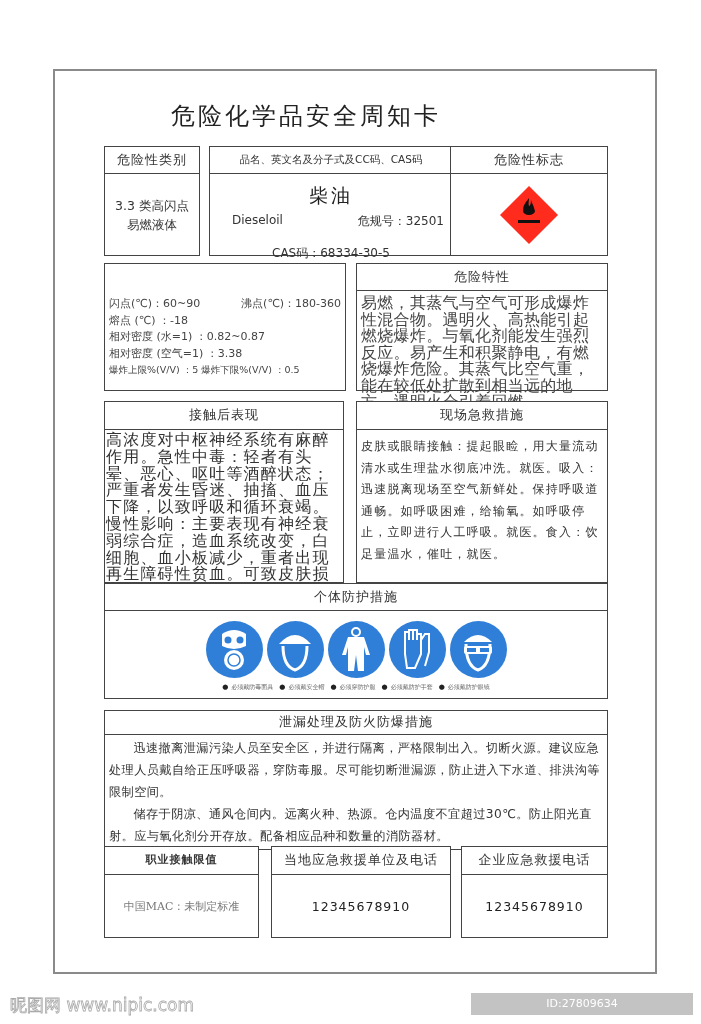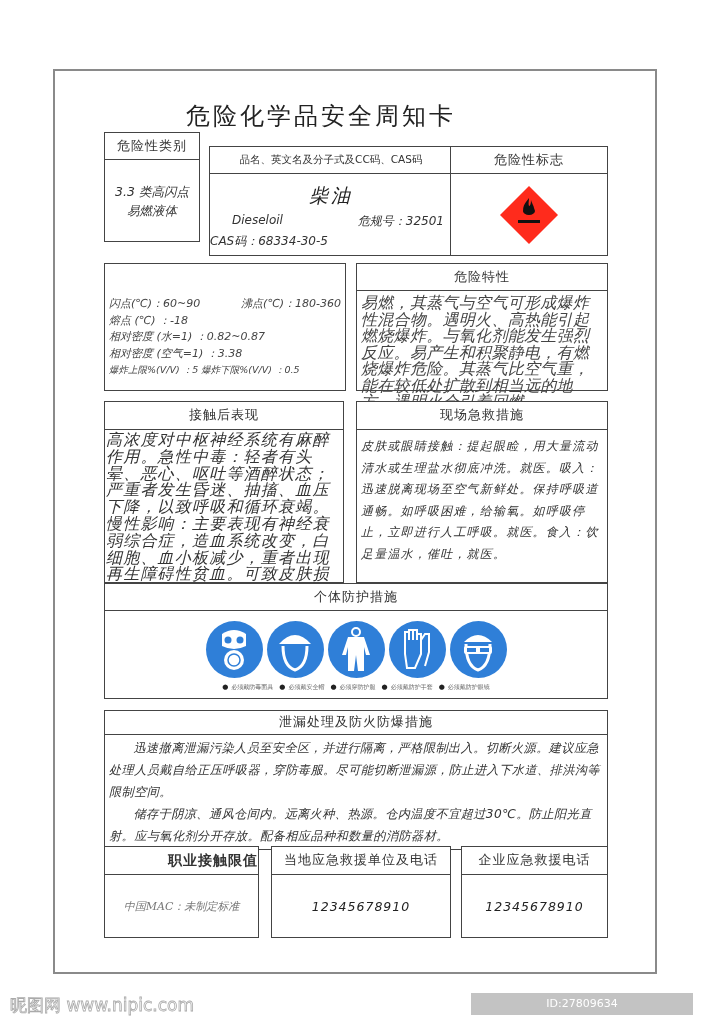--- a/index.html
+++ b/index.html
@@ -1,61 +1,61 @@
 <!DOCTYPE html>
 <html><head>
 <meta charset="utf-8">
 <style>
   html, body { margin:0; padding:0; background:#ffffff; }
   body { width:701px; height:1024px; position:relative; overflow:hidden;
          font-family:"DejaVu Sans","Liberation Sans",sans-serif; color:#222; }
   .frame { position:absolute; left:53px; top:69px; width:604px; height:905px;
            border:2px solid #8a8a8a; box-sizing:border-box; }
   .title { position:absolute; left:0; top:100px; width:612px; text-align:center;
-           font-size:24px; letter-spacing:3px; color:#222;padding-left:15px; }
+           font-size:24px; letter-spacing:3px; color:#222; }
   .box { position:absolute; border:1.5px solid #444; box-sizing:border-box; background:#fff; }
   .hdr { border-bottom:1.5px solid #444; text-align:center; box-sizing:border-box;
          font-size:13px; color:#333; letter-spacing:1px; }
-  .body { position:absolute; left:0; right:0; bottom:0; box-sizing:border-box;font-style:italic; }
+  .body { position:absolute; left:0; right:0; bottom:0; box-sizing:border-box; }
   .small { font-size:11px; color:#444; line-height:16.5px; }
   .cell-center { display:flex; align-items:center; justify-content:center; text-align:center; }
   .ppe-row { display:flex; justify-content:center; gap:4px; margin-top:10px; }
   .ppe { width:57px; height:57px; border-radius:50%; background:#2f7fd8;
          display:flex; align-items:center; justify-content:center; }
   .ppe-labels { display:flex; justify-content:center; gap:6px; margin-top:5px; font-size:6px; color:#666; }
   .ppe-labels span::before { content:"●"; color:#222; font-size:7px; margin-right:3px; }
   .watermark-left { position:absolute; left:10px; top:994px; font-size:17px; color:#fff;
                     -webkit-text-stroke:0.8px #aaa; letter-spacing:0px; font-family:"DejaVu Sans",sans-serif; }
   .watermark-right { position:absolute; left:471px; top:993px; width:222px; height:22px;
                      background:#c3c3c3; color:#fff; font-size:11px; line-height:22px; text-align:center; }
 </style>
 </head>
 <body>
 
 <div class="frame"></div>
 
 <div class="title">危险化学品安全周知卡</div>
 
-<div class="box" style="left:104px;top:132px;width:96px;height:110px;">
+<div class="box" style="left:104px;top:146px;width:96px;height:110px;">
   <div class="hdr" style="height:27px;line-height:25px;">危险性类别</div>
   <div class="body cell-center" style="top:27px;flex-direction:column;font-size:12.5px;line-height:19px;color:#333;">
     <div>3.3 类高闪点</div>
     <div>易燃液体</div>
   </div>
 </div>
 
 <div class="box" style="left:209px;top:146px;width:244px;height:110px;">
   <div class="hdr" style="height:27px;line-height:25px;font-size:10.5px;letter-spacing:0;">品名、英文名及分子式及CC码、CAS码</div>
   <div class="body" style="top:27px;">
     <div style="text-align:center;font-size:19px;margin-top:9px;letter-spacing:3px;">柴油</div>
     <div style="display:flex;justify-content:space-between;padding:0 8px 0 22px;font-size:12px;margin-top:4px;color:#333;">
       <span>Dieseloil</span>
       <span>危规号：32501</span>
     </div>
-    <div style="font-size:12px;margin-top:3px;color:#333;">CAS码：68334-30-5</div>
+    <div style="text-align:center;font-size:12px;margin-top:15px;color:#333;">CAS码：68334-30-5</div>
   </div>
 </div>
 
 <div class="box" style="left:450px;top:146px;width:158px;height:110px;">
   <div class="hdr" style="height:27px;line-height:25px;">危险性标志</div>
   <div class="body cell-center" style="top:27px;">
     <svg width="62" height="62" viewBox="0 0 62 62">
       <polygon points="31,2 60,31 31,60 2,31" fill="#ff2b1c"></polygon>
       <path d="M31 14 C26 20 24 24 26 28 C27 31 35 31 36 27 C37 23 34 20 33 16 C33 20 32 22 31 22 C30 20 31 17 31 14 Z" fill="#111"></path>
       <ellipse cx="31" cy="27" rx="6" ry="4" fill="#111"></ellipse>
@@ -143,21 +143,21 @@
 
 <div class="box" style="left:104px;top:710px;width:504px;height:140px;">
   <div class="hdr" style="height:24px;line-height:22px;">泄漏处理及防火防爆措施</div>
   <div class="body" style="top:24px;padding:2px 4px;font-size:12.2px;line-height:22px;color:#333;letter-spacing:0.4px;">
     <div style="text-indent:2em;">迅速撤离泄漏污染人员至安全区，并进行隔离，严格限制出入。切断火源。建议应急处理人员戴自给正压呼吸器，穿防毒服。尽可能切断泄漏源，防止进入下水道、排洪沟等限制空间。</div>
     <div style="text-indent:2em;">储存于阴凉、通风仓间内。远离火种、热源。仓内温度不宜超过30℃。防止阳光直射。应与氧化剂分开存放。配备相应品种和数量的消防器材。</div>
   </div>
 </div>
 
 <div class="box" style="left:104px;top:846px;width:155px;height:92px;">
-  <div class="hdr" style="height:28px;line-height:26px;font-weight:bold;font-size:14px;text-align:right;">职业接触限值</div>
+  <div class="hdr" style="height:28px;line-height:26px;font-weight:bold;font-size:11px;">职业接触限值</div>
   <div class="body cell-center" style="top:28px;font-size:11px;color:#777;font-family:'DejaVu Serif',serif;">中国MAC：未制定标准</div>
 </div>
 
 <div class="box" style="left:271px;top:846px;width:180px;height:92px;">
   <div class="hdr" style="height:28px;line-height:26px;">当地应急救援单位及电话</div>
   <div class="body cell-center" style="top:28px;font-size:12.5px;letter-spacing:1px;">12345678910</div>
 </div>
 
 <div class="box" style="left:461px;top:846px;width:147px;height:92px;">
   <div class="hdr" style="height:28px;line-height:26px;">企业应急救援电话</div>

